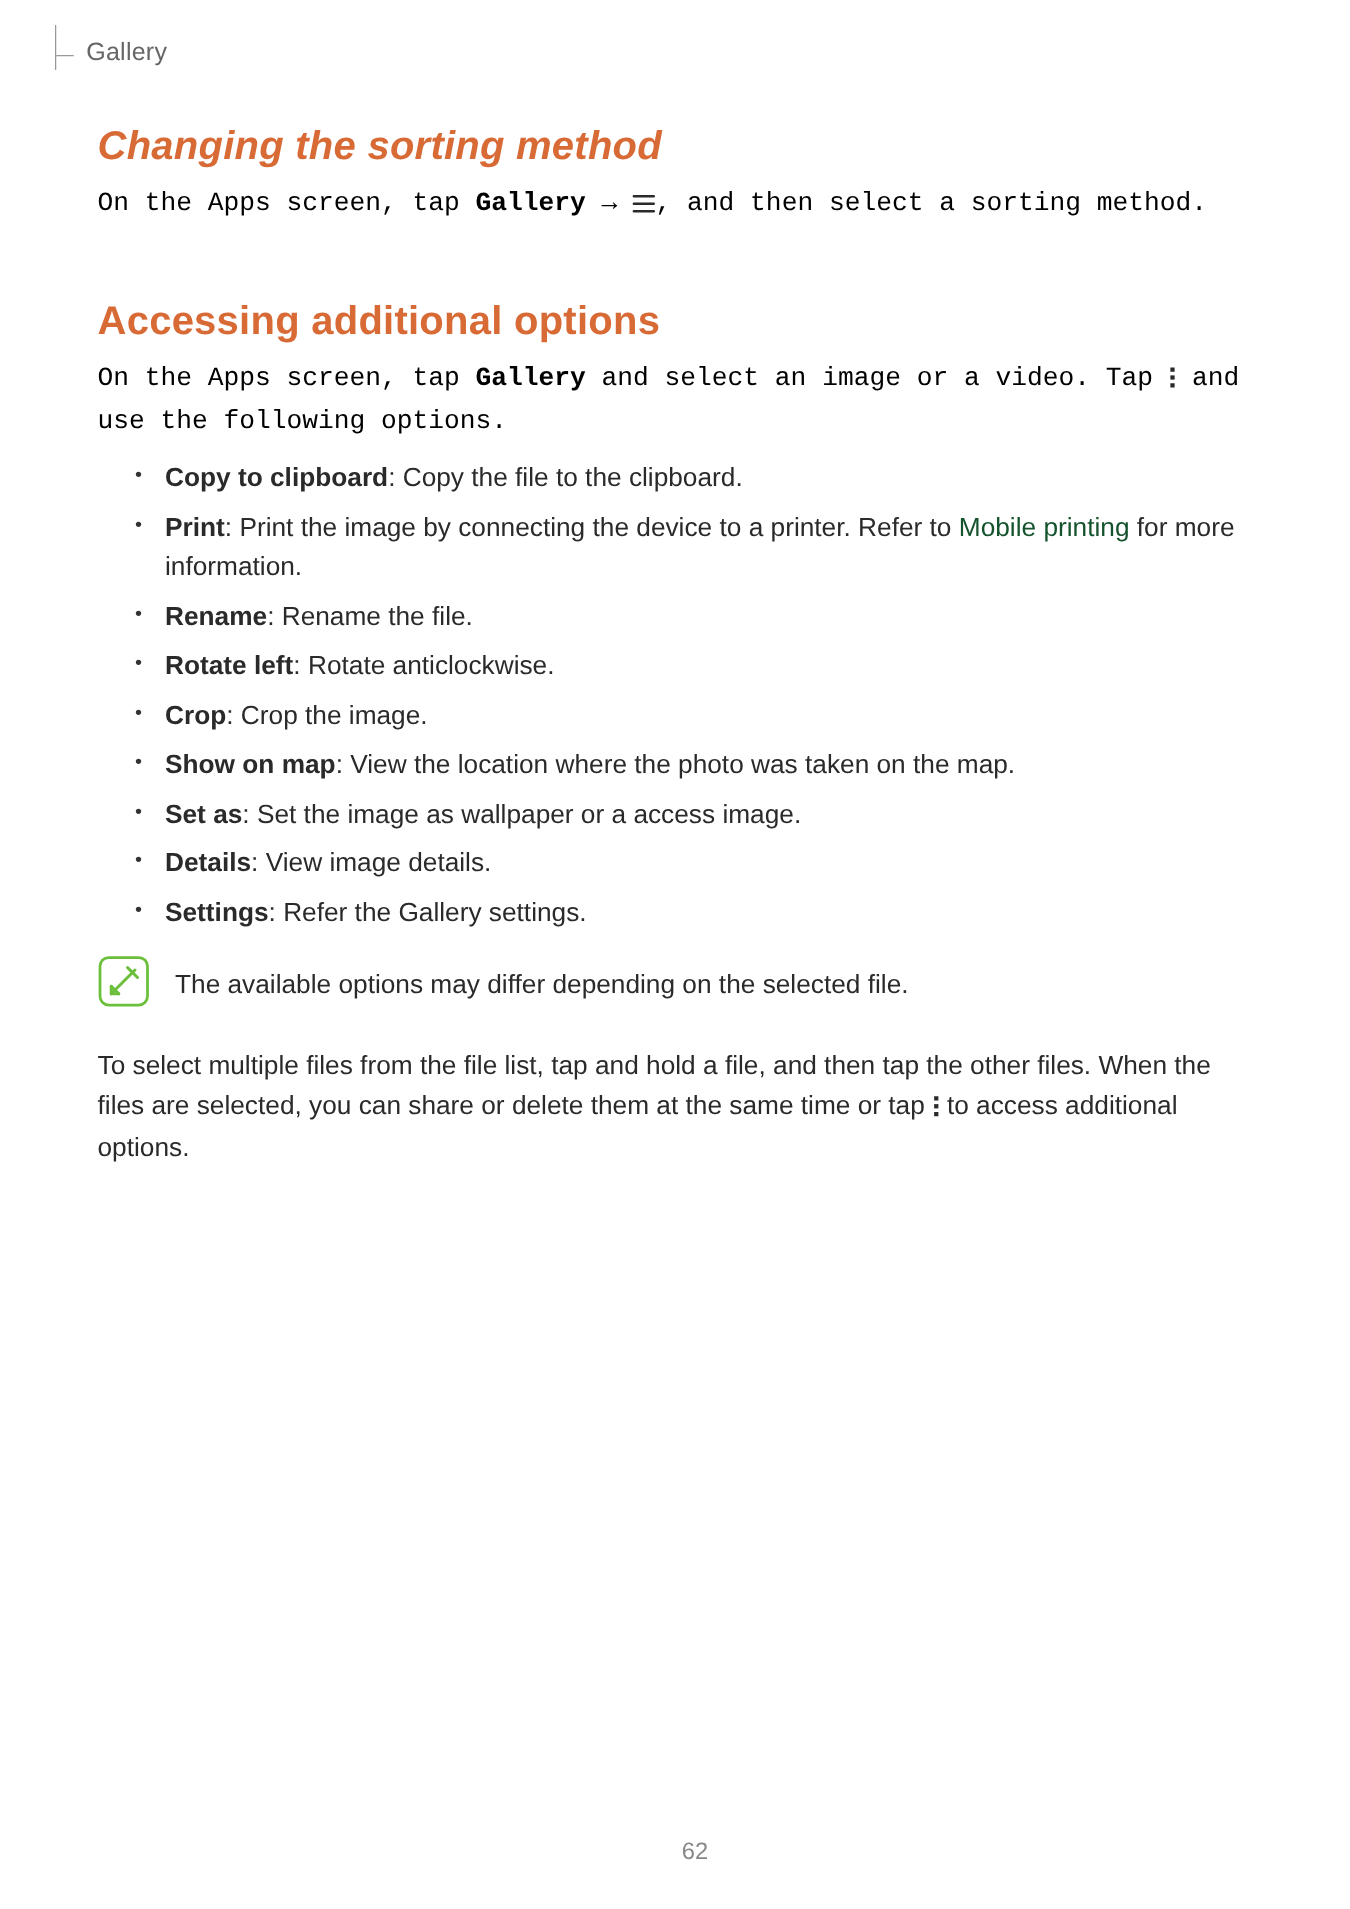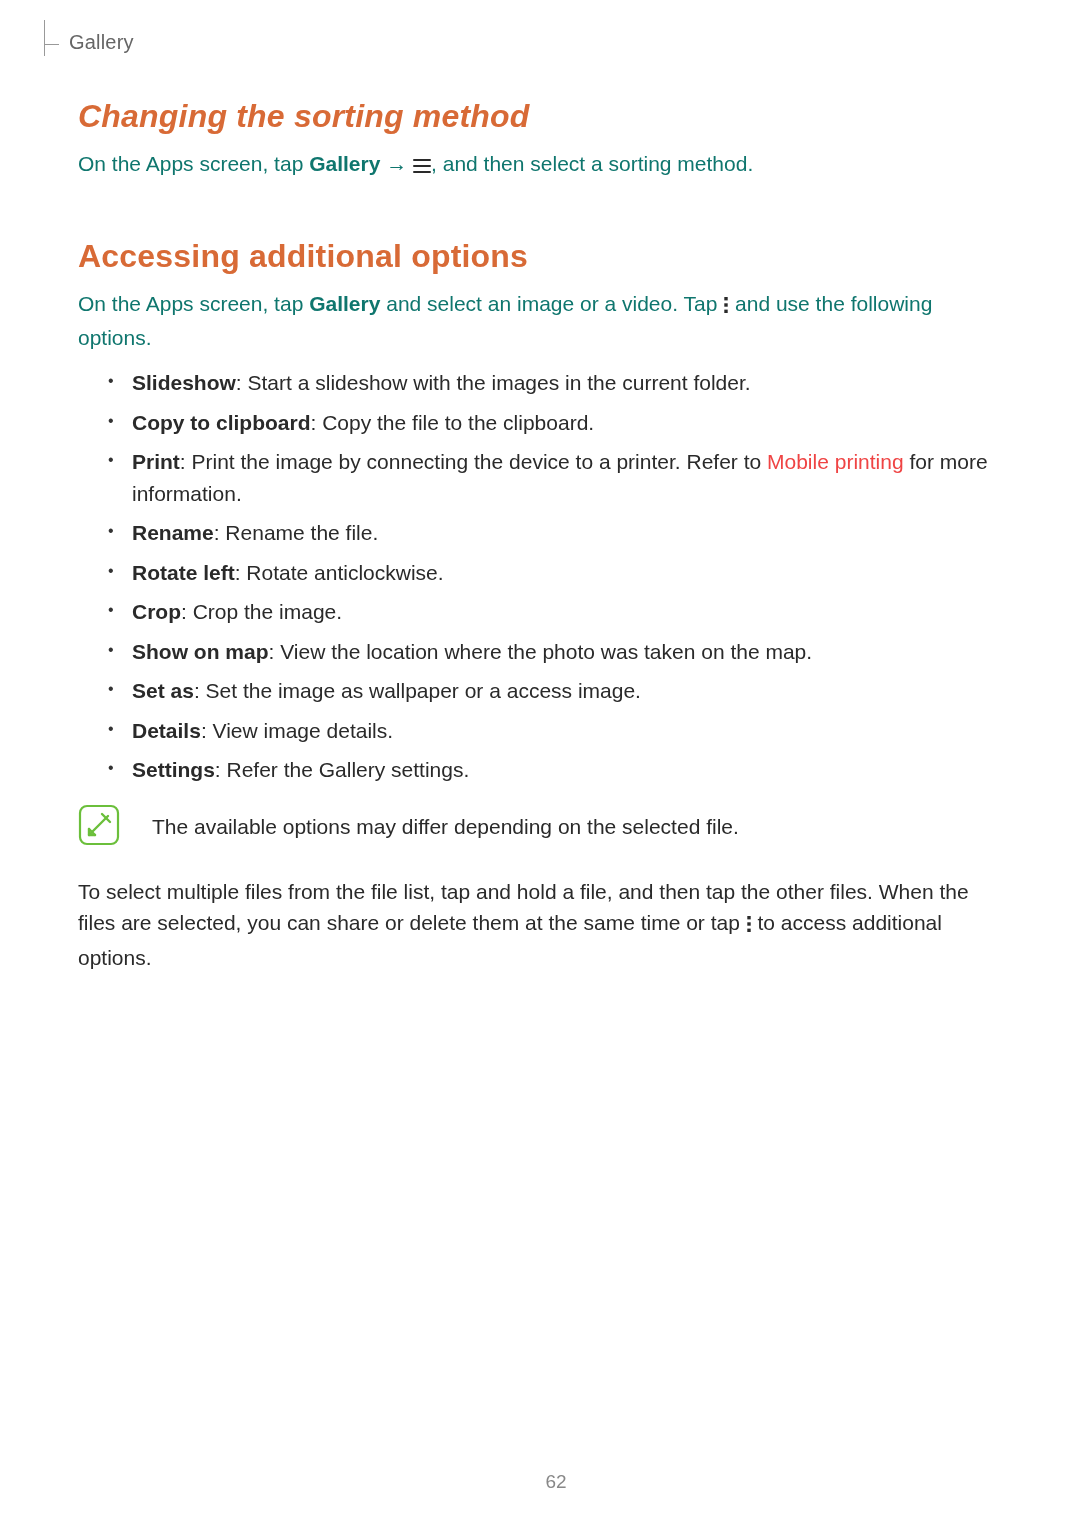--- a/index.html
+++ b/index.html
@@ -44,22 +44,23 @@
     font-weight: 600;
     font-size: 32px;
     margin-top: 56px;
     margin-bottom: 14px;
     letter-spacing: 0.2px;
   }
   h2.first { margin-top: 64px; font-style: italic; }
   p.body {
     font-size: 21px;
     line-height: 1.45;
-    color: #0f766e;
+    color: #000000;
     margin-bottom: 4px;
+    font-family: Liberation Mono, monospace;
   }
   ul.opts {
     list-style: none;
     margin: 14px 0 10px 0;
     padding-left: 30px;
   }
   ul.opts li {
     position: relative;
     font-size: 21px;
     line-height: 1.5;
@@ -69,29 +70,29 @@
   }
   ul.opts li::before {
     content: "•";
     position: absolute;
     left: 0;
     top: 2px;
     font-size: 16px;
     color: #333;
   }
   .bold { font-weight: 700; }
-  .link { color: #ef4444; }
+  .link { color: #14532d; }
   .inline-icon {
     display: inline-block;
     vertical-align: -3px;
   }
   .note-row {
     display: flex;
     align-items: center;
-    gap: 32px;
+    gap: 20px;
     margin: 18px 0 26px 0;
   }
   .note-icon {
     flex: 0 0 auto;
   }
   .note-text {
     font-size: 21px;
     line-height: 1.45;
     color: #2a2a2a;
   }
@@ -140,21 +141,20 @@
     <span>On the Apps screen, tap </span><span class="bold">Gallery</span><span> and select an image or a video. Tap </span><span class="inline-icon"><svg width="6" height="18" viewBox="0 0 6 18">
           <g fill="#2a2a2a">
             <rect x="1.3" y="1" width="3.4" height="3.4"></rect>
             <rect x="1.3" y="7.3" width="3.4" height="3.4"></rect>
             <rect x="1.3" y="13.6" width="3.4" height="3.4"></rect>
           </g>
         </svg></span><span> and use the following options.</span>
   </p>
 
   <ul class="opts">
-    <li><span class="bold">Slideshow</span><span>: Start a slideshow with the images in the current folder.</span></li>
     <li><span class="bold">Copy to clipboard</span><span>: Copy the file to the clipboard.</span></li>
     <li><span class="bold">Print</span><span>: Print the image by connecting the device to a printer. Refer to </span><span class="link">Mobile printing</span><span> for more information.</span></li>
     <li><span class="bold">Rename</span><span>: Rename the file.</span></li>
     <li><span class="bold">Rotate left</span><span>: Rotate anticlockwise.</span></li>
     <li><span class="bold">Crop</span><span>: Crop the image.</span></li>
     <li><span class="bold">Show on map</span><span>: View the location where the photo was taken on the map.</span></li>
     <li><span class="bold">Set as</span><span>: Set the image as wallpaper or a access image.</span></li>
     <li><span class="bold">Details</span><span>: View image details.</span></li>
     <li><span class="bold">Settings</span><span>: Refer the Gallery settings.</span></li>
   </ul>

